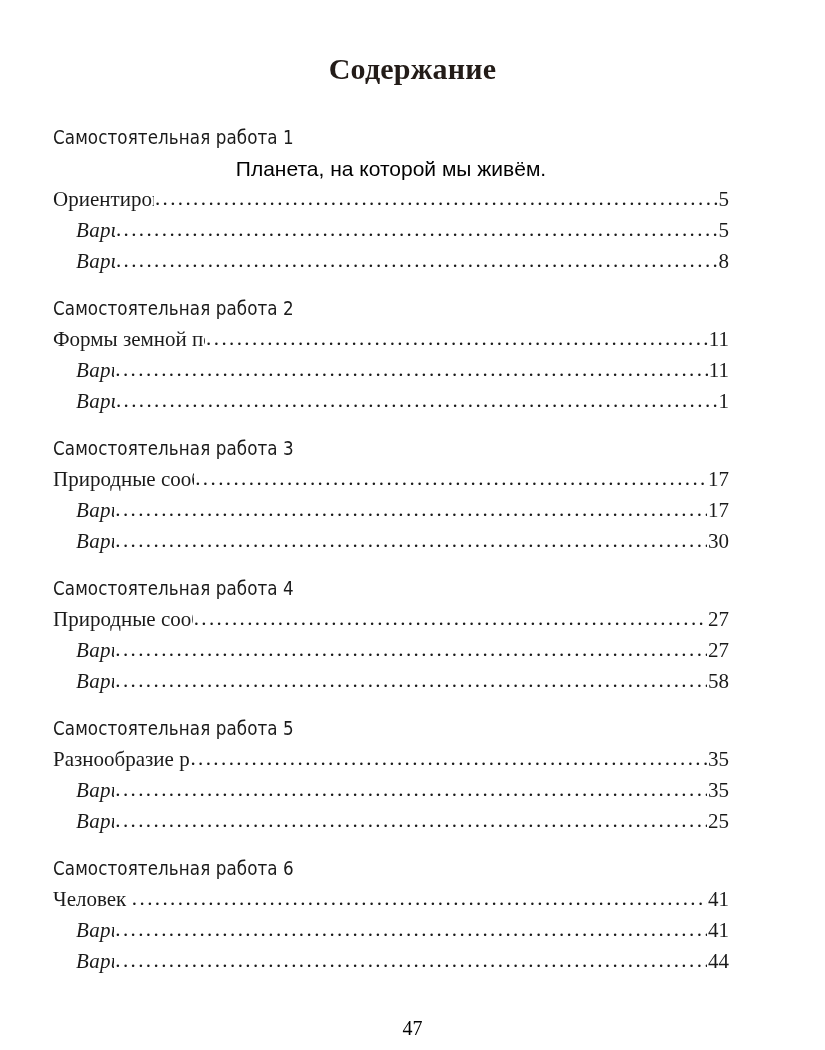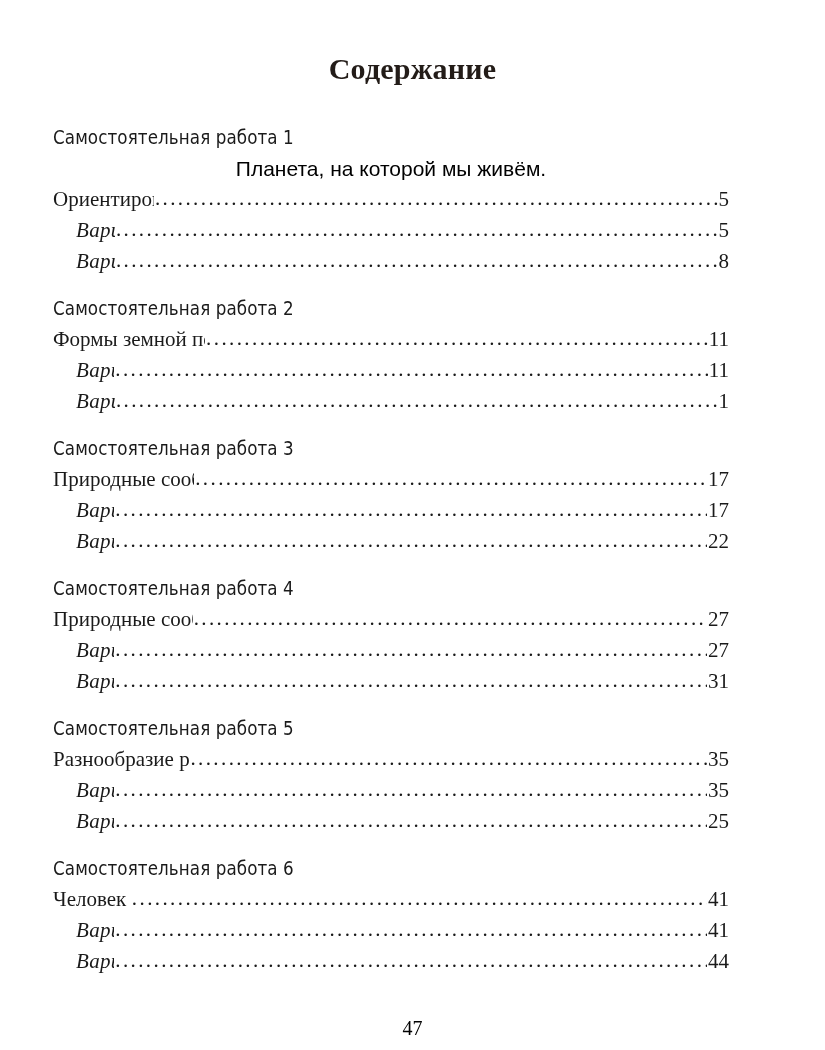--- a/index.html
+++ b/index.html
@@ -196,39 +196,39 @@
           <span class="page-num">17</span>
         </div>
         <div class="toc-row variant-row">
           <span class="row-text">Вариант 1</span>
           <span class="leader">........................................................................................................................................................................................................</span>
           <span class="page-num">17</span>
         </div>
         <div class="toc-row variant-row">
           <span class="row-text">Вариант 2</span>
           <span class="leader">........................................................................................................................................................................................................</span>
-          <span class="page-num">22</span>
+          <span class="page-num">30</span>
         </div>
       </div>
       <div class="toc-section">
         <div class="section-label">Самостоятельная работа 4</div>
         <div class="toc-row title-row">
           <span class="row-text">Природные сообщества Беларуси. Болото. Луг</span>
           <span class="leader">........................................................................................................................................................................................................</span>
           <span class="page-num">27</span>
         </div>
         <div class="toc-row variant-row">
           <span class="row-text">Вариант 1</span>
           <span class="leader">........................................................................................................................................................................................................</span>
           <span class="page-num">27</span>
         </div>
         <div class="toc-row variant-row">
           <span class="row-text">Вариант 2</span>
           <span class="leader">........................................................................................................................................................................................................</span>
-          <span class="page-num">31</span>
+          <span class="page-num">58</span>
         </div>
       </div>
       <div class="toc-section">
         <div class="section-label">Самостоятельная работа 5</div>
         <div class="toc-row title-row">
           <span class="row-text">Разнообразие растений и животных на Земле</span>
           <span class="leader">........................................................................................................................................................................................................</span>
           <span class="page-num">35</span>
         </div>
         <div class="toc-row variant-row">

